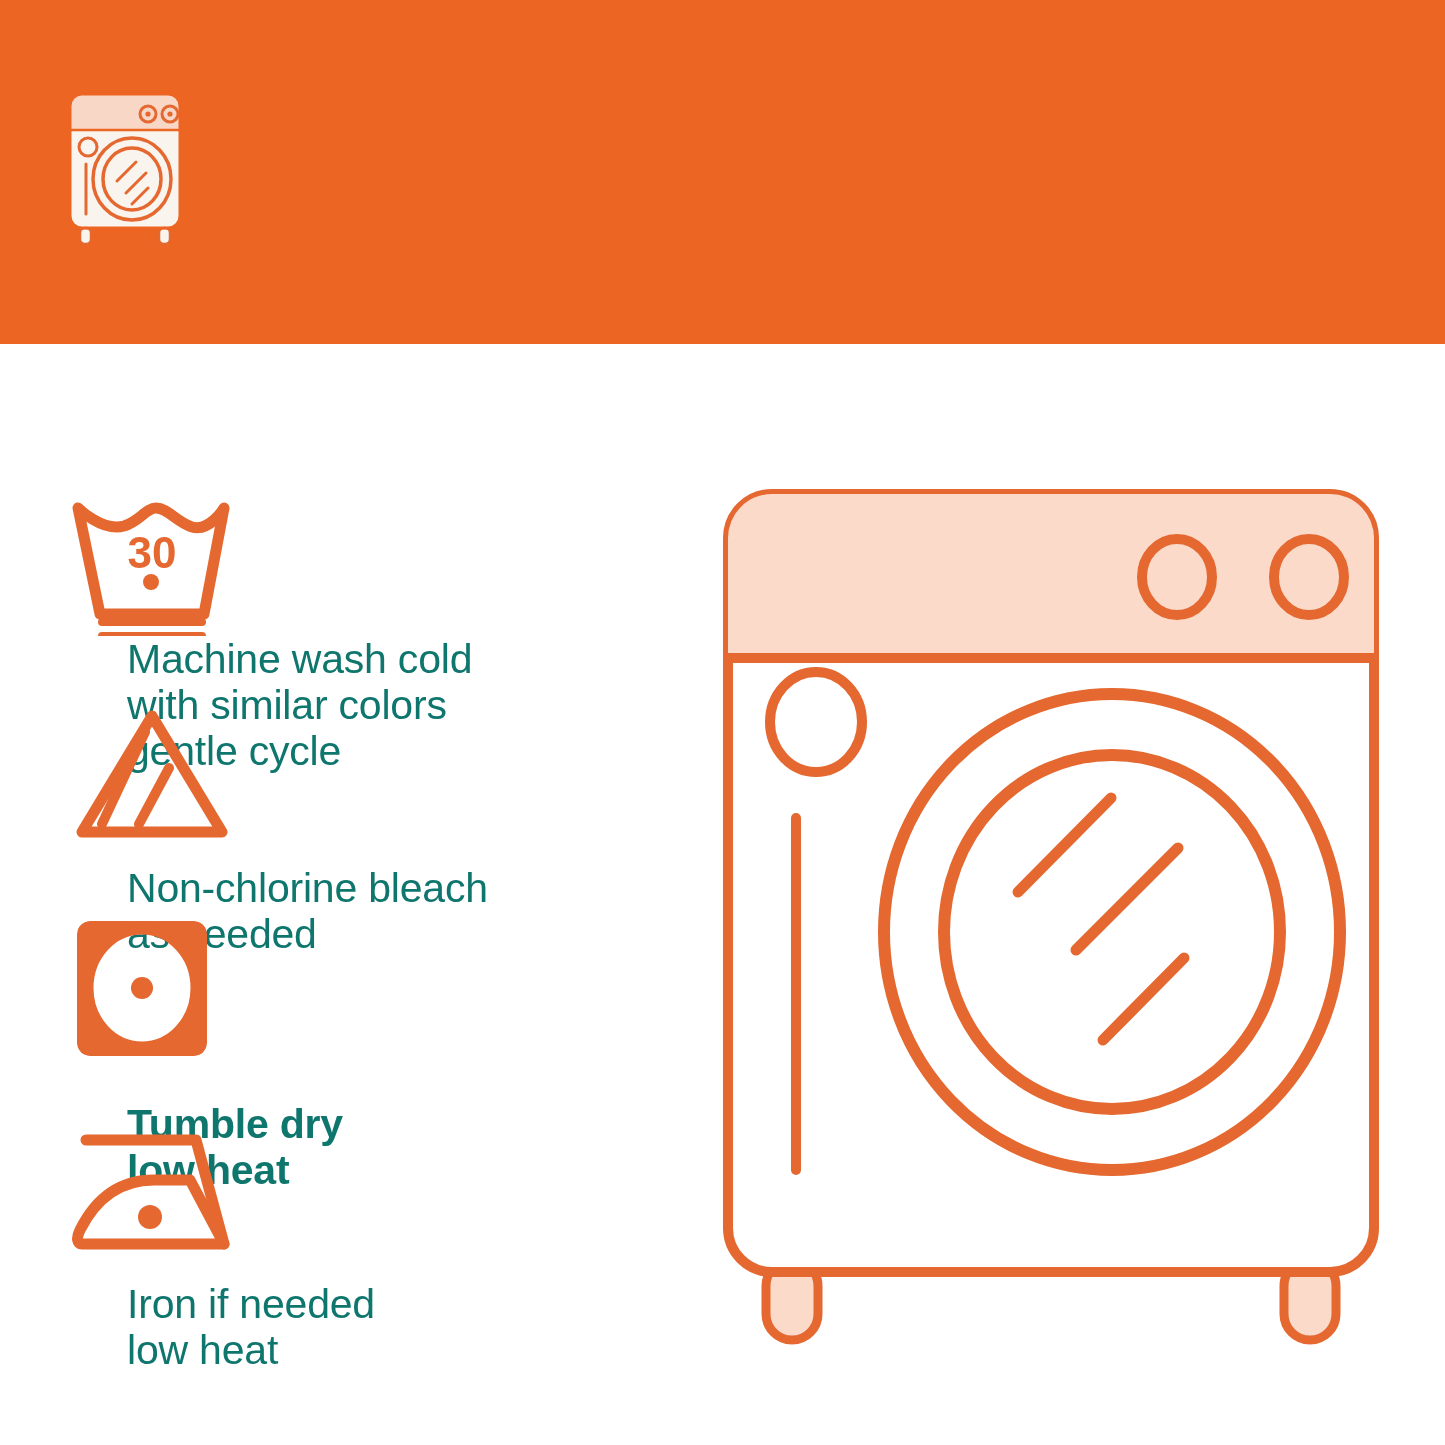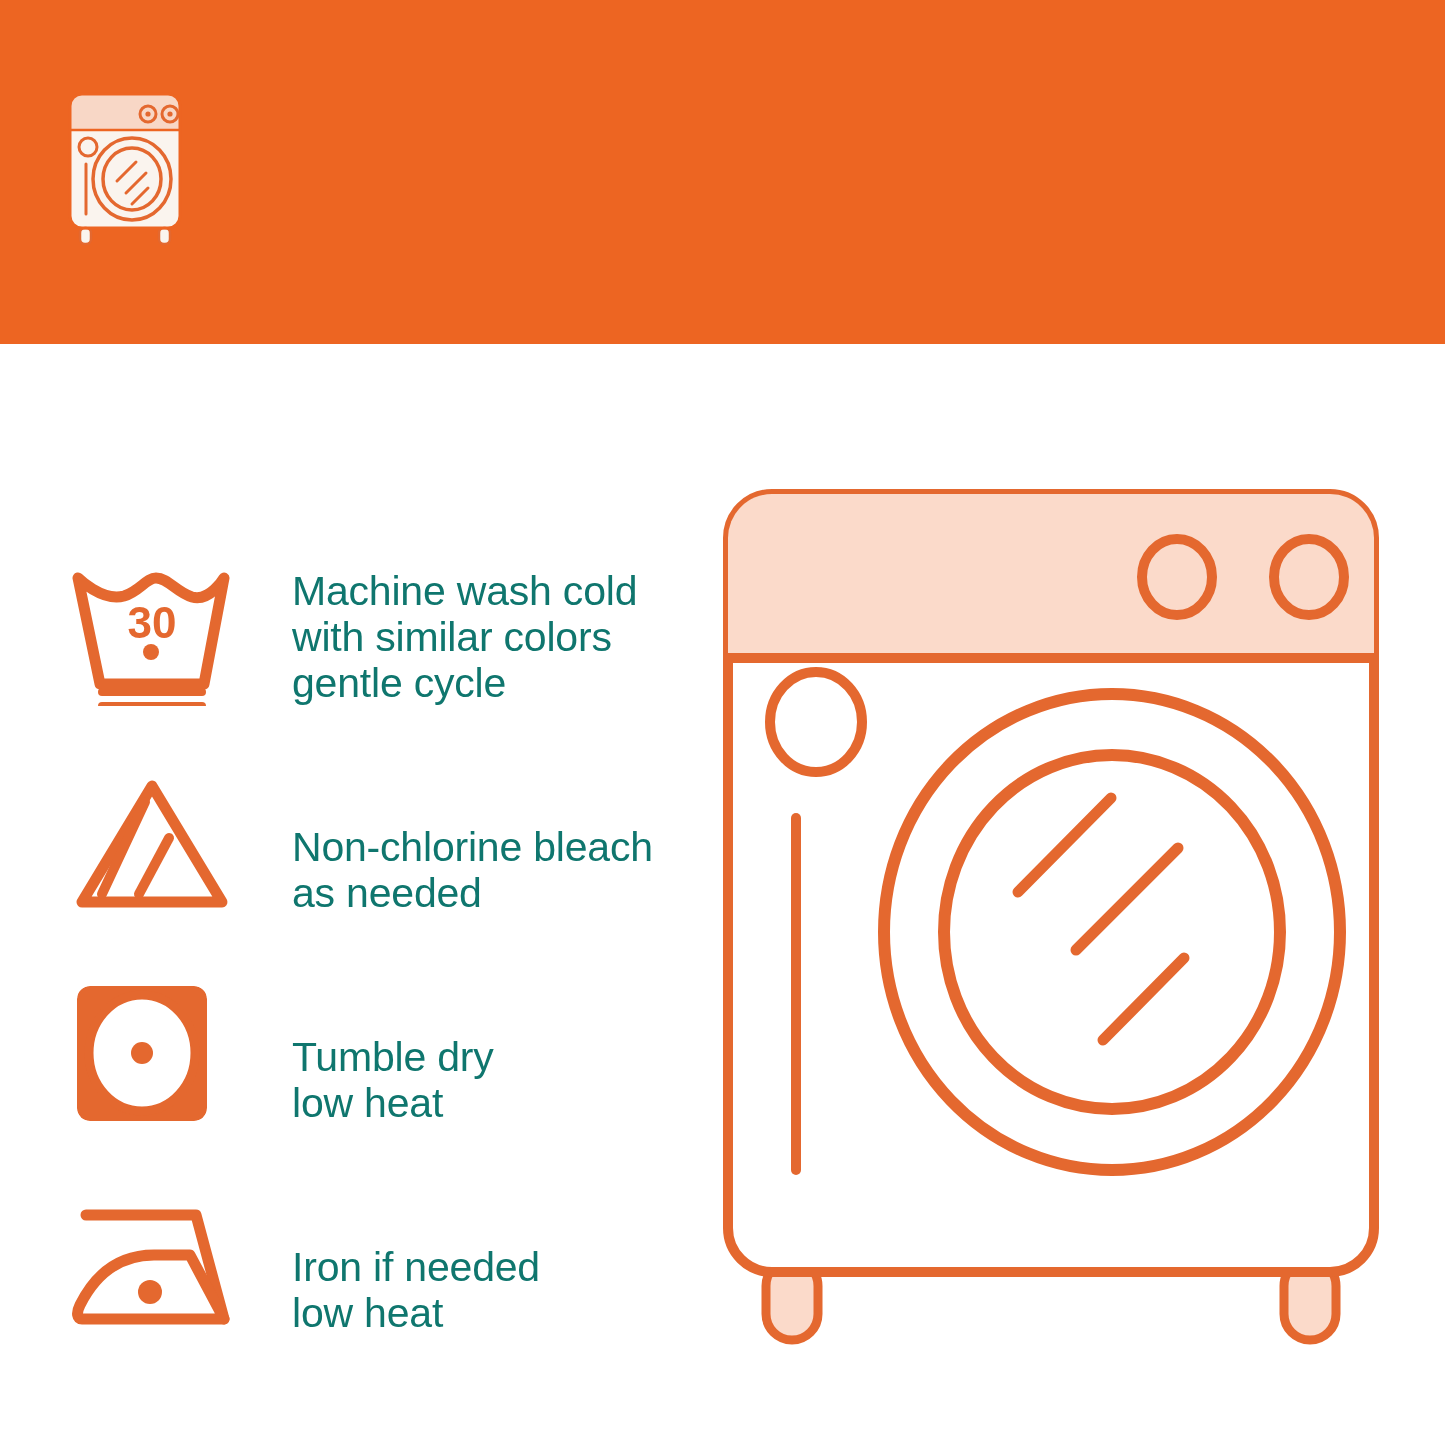--- a/index.html
+++ b/index.html
@@ -76,22 +76,22 @@
 
   
   #care-list {
     position: absolute;
     left: 72px;
     top: 496px;
     width: 620px;
   }
   .care-row {
     display: flex;
-    flex-direction: row;
-    align-items: flex-end;
+    flex-direction: column;
+    align-items: flex-start;
     height: 210px;
   }
   .care-symbol {
     flex: 0 0 auto;
     width: 165px;
     display: flex;
     align-items: flex-start;
     justify-content: flex-start;
   }
   .care-text {
@@ -195,21 +195,21 @@
             <rect x="0" y="0" width="160" height="145" fill="#000"></rect>
             <rect x="5" y="5" width="130" height="135" rx="13" ry="13" fill="#fff"></rect>
             <ellipse cx="70" cy="72" rx="53" ry="58" fill="#000"></ellipse>
           </mask>
         </defs>
         <rect x="5" y="5" width="130" height="135" rx="13" ry="13" fill="#E4682F" mask="url(#tumble-mask)"></rect>
         <ellipse cx="70" cy="72" rx="53" ry="58" fill="none" stroke="#E4682F" stroke-width="9"></ellipse>
         <circle cx="70" cy="72" r="11" fill="#E4682F"></circle>
       </svg>
     </div>
-    <div class="care-text" style="margin-top:32px;">Tumble dry
+    <div class="care-text" style="margin-top:40px;font-weight:bold;">Tumble dry
 low heat</div>
   </div>
 
   <div class="care-row">
     <div class="care-symbol">
       <svg width="165" height="135" viewBox="0 0 165 135" xmlns="http://www.w3.org/2000/svg">
 
         <path d="M14 14 L 124 14 L 152 118" fill="none" stroke="#E4682F" stroke-width="11" stroke-linecap="round" stroke-linejoin="round"></path>
 
         <path d="M152 118 L 10 118 C 5 118, 4 112, 8 104 C 24 72, 48 54, 82 54 L 118 54 Z" fill="none" stroke="#E4682F" stroke-width="11" stroke-linejoin="round" stroke-linecap="round"></path>

